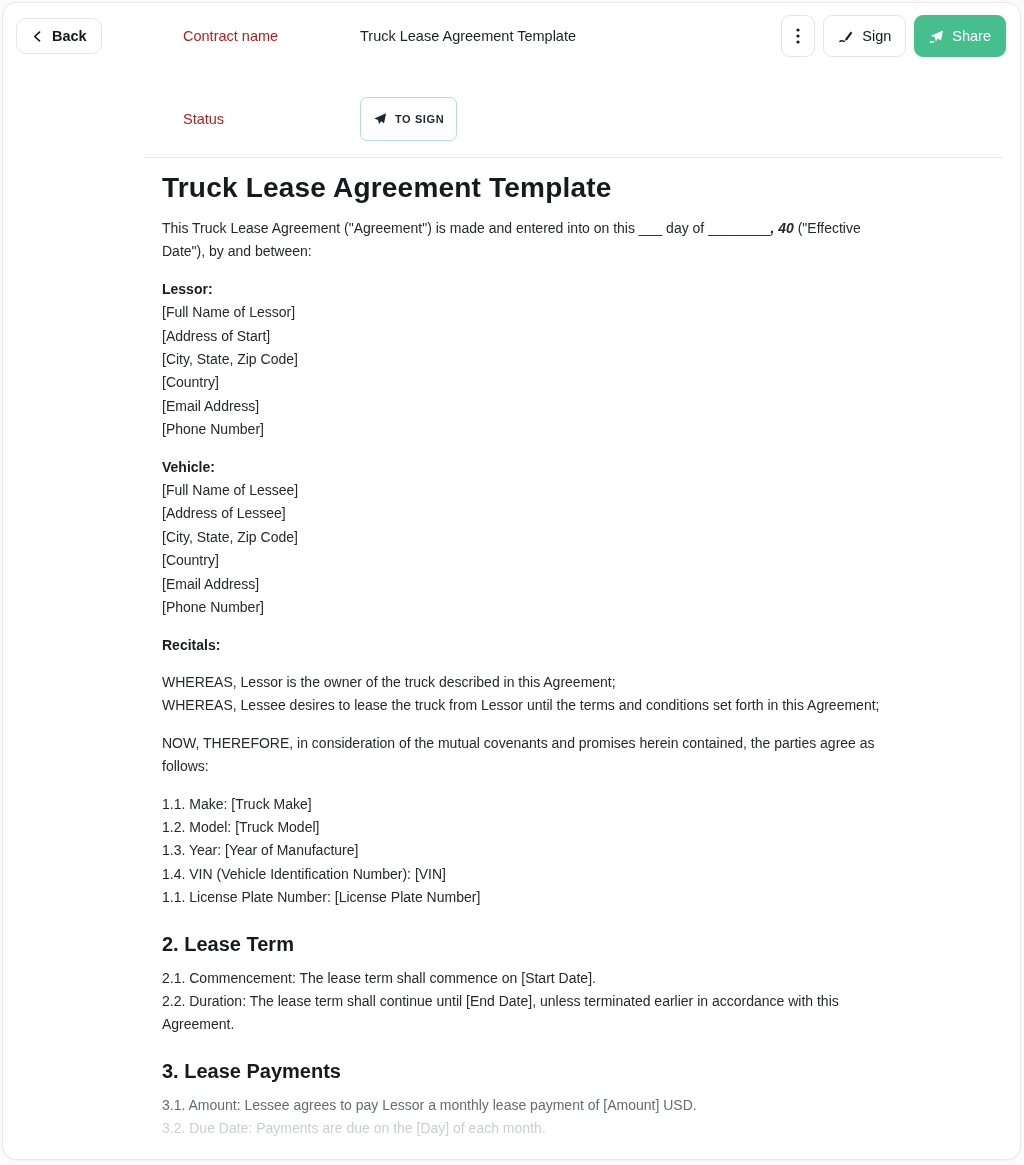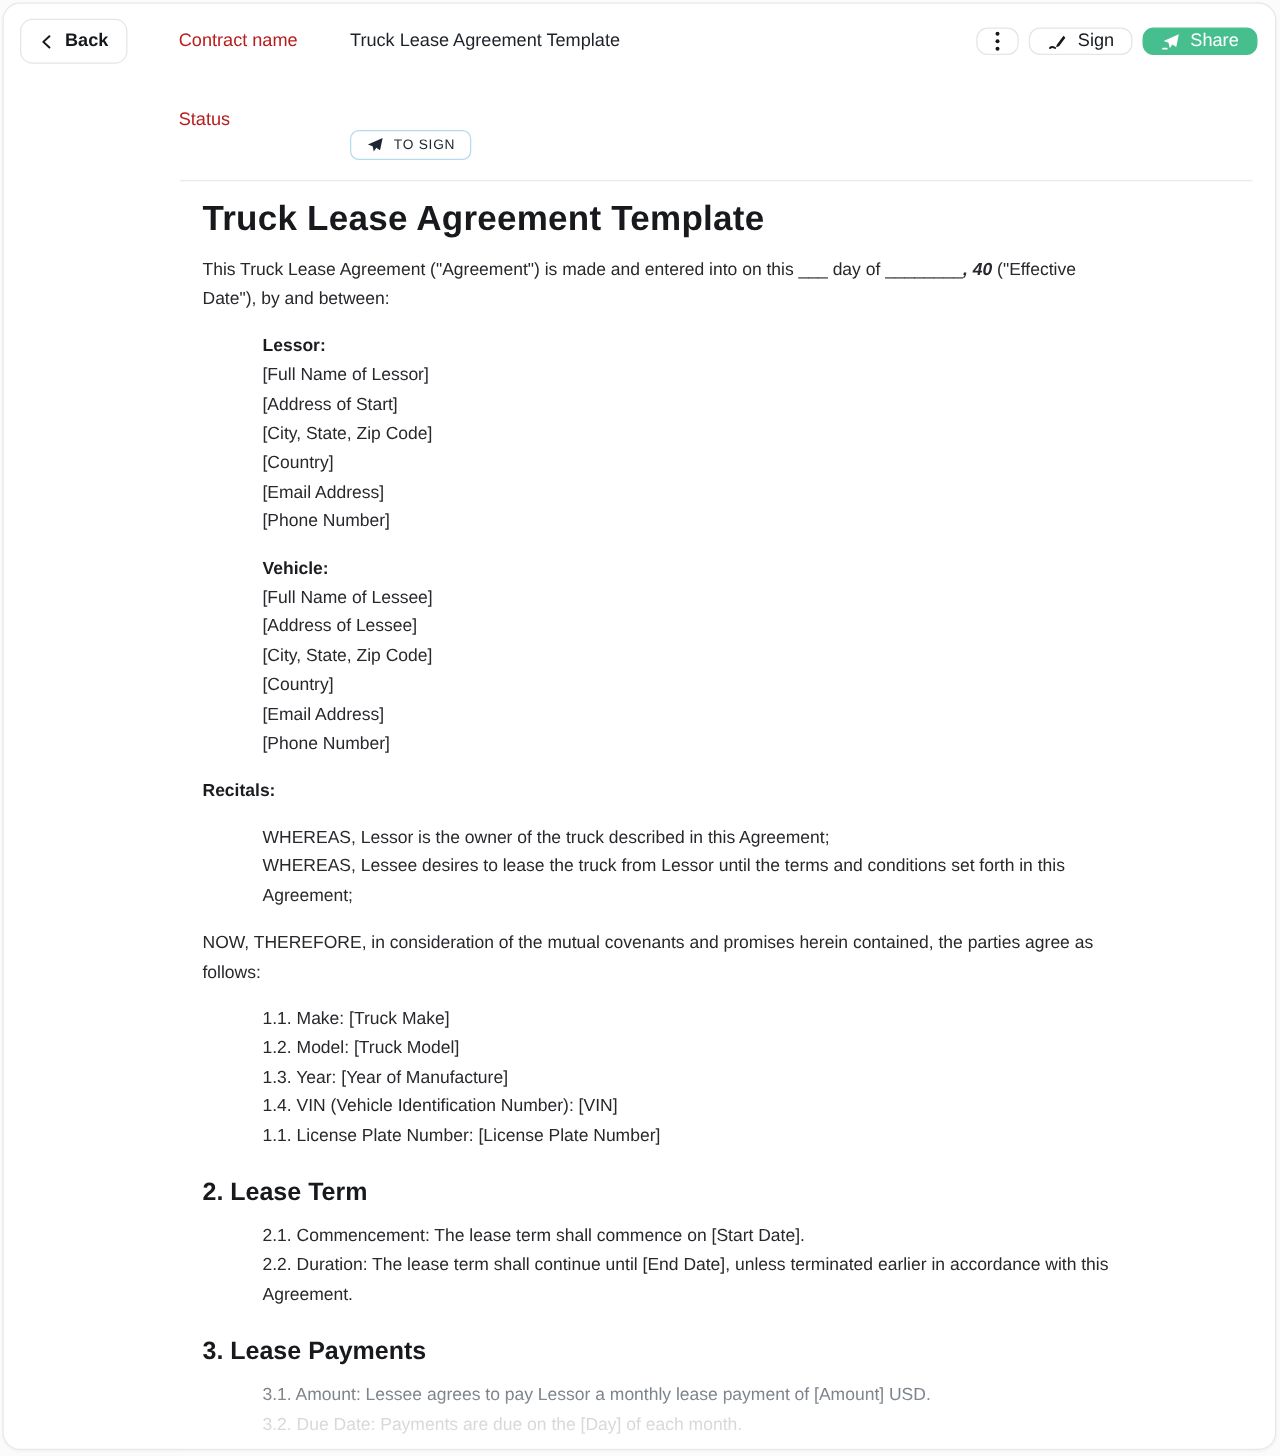--- a/index.html
+++ b/index.html
@@ -18,54 +18,54 @@
     overflow: hidden;
     box-shadow: 0 1px 2px rgba(0,0,0,0.03);
   }
   
   .topbar {
     display: grid;
     grid-template-columns: 127px 137px 1fr auto;
     align-items: center;
     row-gap: 12px;
     padding: 12px 14px 0 13px;
+    gap: 40px;
   }
   .btn {
     display: inline-flex; align-items: center; justify-content: center;
     gap: 8px;
     background: #fff;
     border: 1px solid #e4e5e8;
     border-radius: 9px;
-    height: 22px;
+    height: 42px;
     padding: 0 14px;
     font-family: inherit;
     font-size: 14.5px;
     font-weight: 500;
     color: #15181d;
     cursor: pointer;
     white-space: nowrap;
   }
   .btn-back { height: 36px; border-radius: 10px; font-weight: 600; }
   .icon-btn { width: 34px; padding: 0; }
   .btn-share { background: #46be8e; border-color: #46be8e; color: #fff; }
   .actions { display: inline-flex; gap: 8px; justify-self: end; }
   .icon { display: inline-flex; align-items: center; }
   .field-label { font-size: 14.5px; color: #b91c1c; }
   .field-value { font-size: 14.5px; color: #1d2128; font-weight: 500; }
   .badge-cell { justify-self: start; }
   .badge {
     display: inline-flex; align-items: center; gap: 8px;
-    height: 24px; padding: 0 12px;
+    height: 44px; padding: 0 12px;
     background: #fff;
     border: 1px solid #b3dbee;
     border-radius: 7px;
-    font-size: 11px; font-weight: 400; letter-spacing: 0.6px;
+    font-size: 11px; font-weight: 700; letter-spacing: 0.6px;
     color: #1b2733;
     cursor: pointer;
-    margin-top: 41px;
   }
   
   .doc-wrap {
     margin: 16px 18px 0 141px;
     border-top: 1px solid #e9eaec;
     padding: 13px 0 0 18px;
     height: 1020px;
     overflow: hidden;
     position: relative;
   }
@@ -74,21 +74,21 @@
     font-size: 28px; line-height: 34px; font-weight: 700;
     color: #17191c; margin: 0 0 12px;
     letter-spacing: 0.2px;
   }
   .doc h2 {
     font-size: 20px; line-height: 26px; font-weight: 700;
     color: #17191c; margin: 21px 0 10px;
   }
   .doc p, .doc-block { margin: 0 0 14px; }
   .doc .b { font-weight: 700; color: #1a1c1f; }
-  .doc-line { min-height: 23.4px; margin-left: 48px; }
+  .doc-line { min-height: 23.4px; }
   .f1 { color: #646b73; }
   .f2 { color: #c0c4c9; }
   .bottom-fade {
     position: absolute; left: 0; right: 0; bottom: 0; height: 70px;
     background: linear-gradient(180deg, rgba(255,255,255,0) 0%, rgba(255,255,255,0.55) 100%);
     pointer-events: none;
   }
 </style>
 </head>
 <body>

